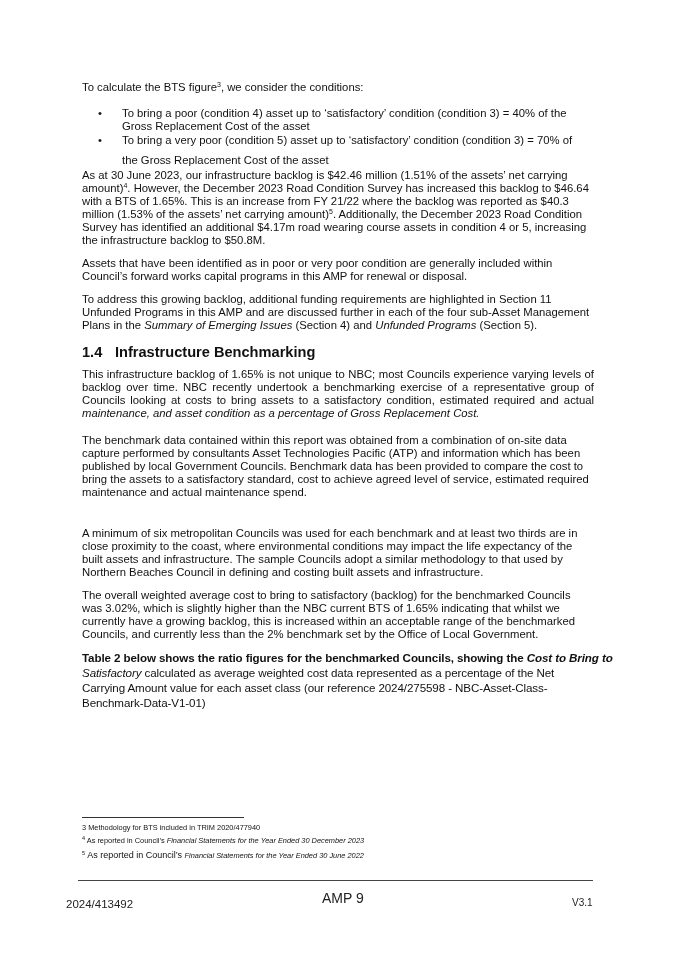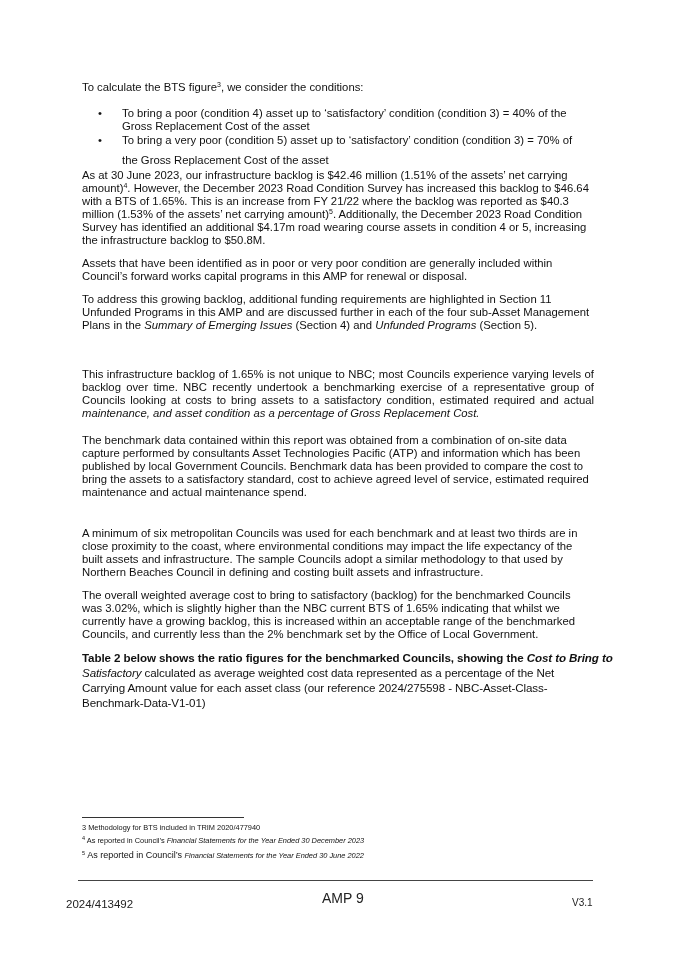--- a/index.html
+++ b/index.html
@@ -51,20 +51,21 @@
     <div class="line arial" style="top:257px;">Assets that have been identified as in poor or very poor condition are generally included within</div>
     <div class="line arial" style="top:270px;">Council’s forward works capital programs in this AMP for renewal or disposal.</div>
   </div>
 
   <div>
     <div class="line arial" style="top:293px;">To address this growing backlog, additional funding requirements are highlighted in Section 11</div>
     <div class="line arial" style="top:306px;">Unfunded Programs in this AMP and are discussed further in each of the four sub-Asset Management</div>
     <div class="line arial" style="top:319px;"><span>Plans in the </span><em>Summary of Emerging Issues</em><span> (Section 4) and </span><em>Unfunded Programs</em><span> (Section 5).</span></div>
   </div>
 
+  <h2><span class="num">1.4</span><span>Infrastructure Benchmarking</span></h2>
 
   <div>
     <div class="just arial" style="top:368px;">This infrastructure backlog of 1.65% is not unique to NBC; most Councils experience varying levels of</div>
     <div class="just arial" style="top:381px;">backlog over time. NBC recently undertook a benchmarking exercise of a representative group of</div>
     <div class="just arial" style="top:394px;">Councils looking at costs to bring assets to a satisfactory condition, estimated required and actual</div>
     <div class="line arial" style="top:407px;font-style:italic;">maintenance, and asset condition as a percentage of Gross Replacement Cost.</div>
   </div>
 
   <div>
     <div class="line arial" style="top:434px;">The benchmark data contained within this report was obtained from a combination of on-site data</div>

